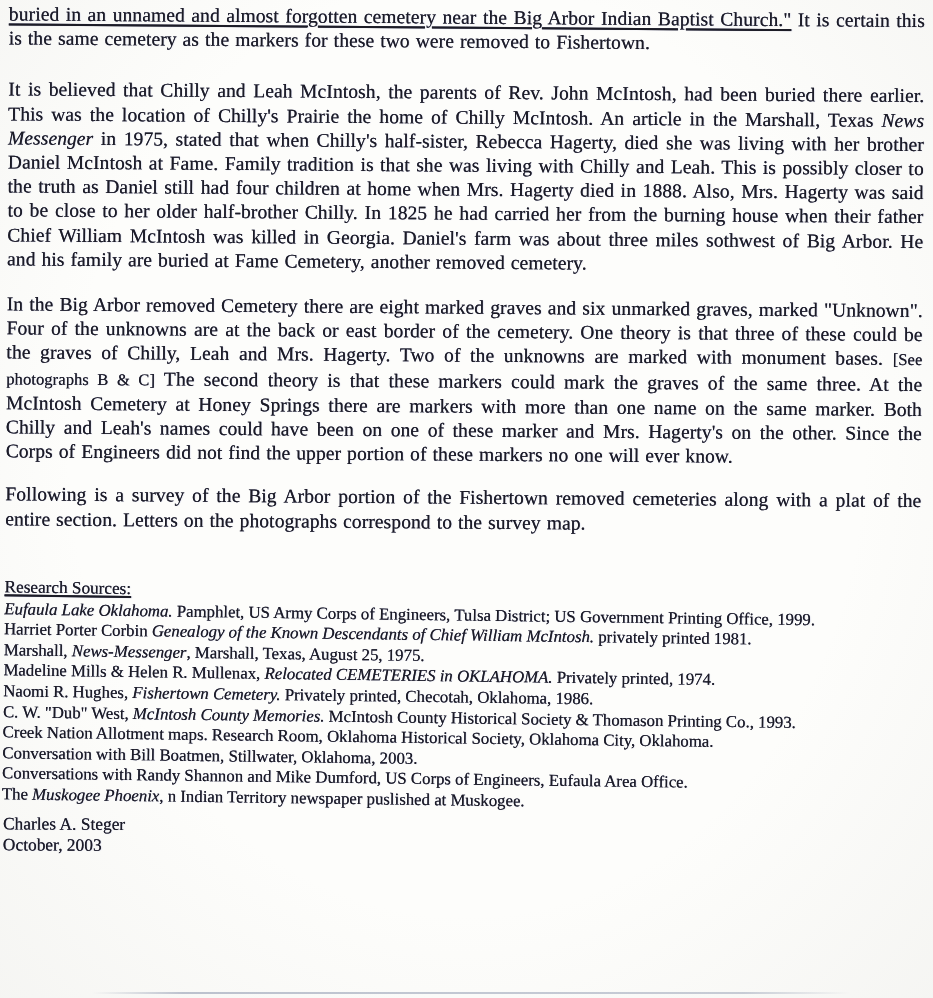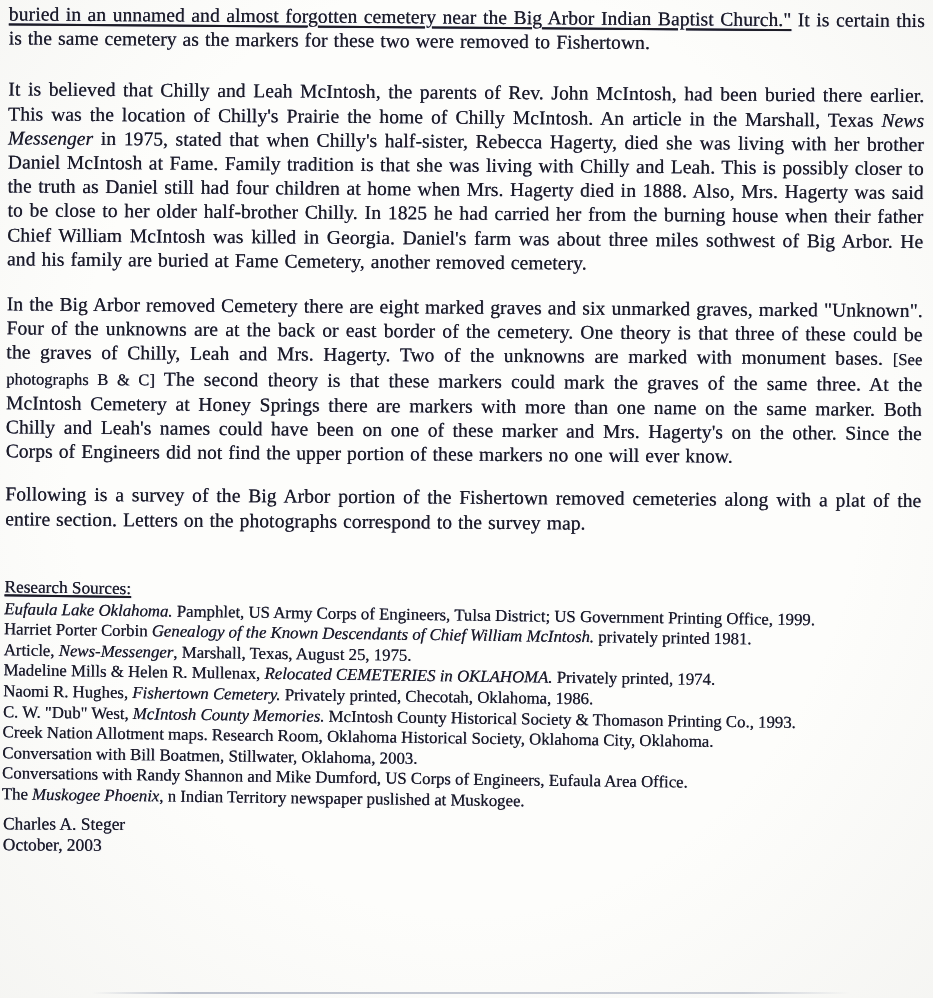--- a/index.html
+++ b/index.html
@@ -99,21 +99,21 @@
   <div class="para para-history"><span class="seg-normal">It is believed that Chilly and Leah McIntosh, the parents of Rev. John McIntosh, had been buried there earlier.  This was the location of Chilly's Prairie the home of Chilly McIntosh.  An article in the Marshall, Texas </span><span class="seg-italic">News Messenger</span><span class="seg-normal"> in 1975, stated that when Chilly's half-sister, Rebecca Hagerty, died she was living with her brother Daniel McIntosh at Fame.  Family tradition is that she was living with Chilly and Leah.  This is possibly closer to the truth as Daniel still had four children at home when Mrs. Hagerty died in 1888.  Also, Mrs. Hagerty was said to be close to her older half-brother Chilly.  In 1825 he had carried her from the burning house when their father Chief William McIntosh was killed in Georgia.  Daniel's farm was about three miles sothwest of Big Arbor.  He and his family are buried at Fame Cemetery, another removed cemetery.</span></div>
 
   <div class="para para-graves"><span class="seg-normal">In the Big Arbor removed Cemetery there are eight marked graves and six unmarked graves, marked "Unknown".   Four of the unknowns are at the back or east border of the cemetery.  One theory is that three of these could be the graves of Chilly, Leah and Mrs. Hagerty.  Two of the unknowns are marked with monument  bases. </span><span class="seg-small">[See photographs B &amp; C]</span><span class="seg-normal">  The second theory is that these markers could mark the graves of the same three.  At the McIntosh Cemetery at Honey Springs there are markers with more than one name on the same marker. Both Chilly and Leah's names  could have been on one of these marker and Mrs. Hagerty's on the other. Since the Corps of Engineers did not find the upper portion of these markers no one will ever know.</span></div>
 
   <div class="para para-survey"><span class="seg-normal">Following is a survey of the Big Arbor portion of the Fishertown removed cemeteries along with a plat of the entire section.  Letters on the photographs  correspond to the survey map.</span></div>
 
   <div class="sources">
     <div class="src-heading">Research Sources:</div>
     <div class="src-item"><span class="seg-italic">Eufaula Lake Oklahoma.</span><span class="seg-normal"> Pamphlet, US Army Corps of Engineers, Tulsa District; US Government Printing Office, 1999.</span></div>
     <div class="src-item"><span class="seg-normal">Harriet Porter Corbin </span><span class="seg-italic">Genealogy of the Known Descendants of Chief William McIntosh.</span><span class="seg-normal"> privately printed 1981.</span></div>
-    <div class="src-item"><span class="seg-normal">Article,  </span><span class="seg-italic">News-Messenger</span><span class="seg-normal">, Marshall, Texas,  August 25, 1975.</span></div>
+    <div class="src-item"><span class="seg-normal">Marshall,  </span><span class="seg-italic">News-Messenger</span><span class="seg-normal">, Marshall, Texas,  August 25, 1975.</span></div>
     <div class="src-item"><span class="seg-normal">Madeline Mills &amp; Helen R. Mullenax, </span><span class="seg-italic">Relocated CEMETERIES in OKLAHOMA.</span><span class="seg-normal">  Privately printed, 1974.</span></div>
     <div class="src-item"><span class="seg-normal">Naomi R. Hughes, </span><span class="seg-italic">Fishertown Cemetery.</span><span class="seg-normal">  Privately printed, Checotah, Oklahoma, 1986.</span></div>
     <div class="src-item"><span class="seg-normal">C. W. "Dub" West, </span><span class="seg-italic">McIntosh County Memories.</span><span class="seg-normal">  McIntosh County Historical Society &amp; Thomason Printing Co., 1993.</span></div>
     <div class="src-item"><span class="seg-normal">Creek Nation Allotment maps. Research Room, Oklahoma Historical Society, Oklahoma City, Oklahoma.</span></div>
     <div class="src-item"><span class="seg-normal">Conversation with Bill Boatmen, Stillwater, Oklahoma, 2003.</span></div>
     <div class="src-item"><span class="seg-normal">Conversations with Randy Shannon and Mike Dumford, US Corps of Engineers, Eufaula Area Office.</span></div>
     <div class="src-item"><span class="seg-normal">The </span><span class="seg-italic">Muskogee Phoenix</span><span class="seg-normal">, n Indian Territory newspaper puslished at Muskogee.</span></div>
   </div>
 
   <div class="signature">

